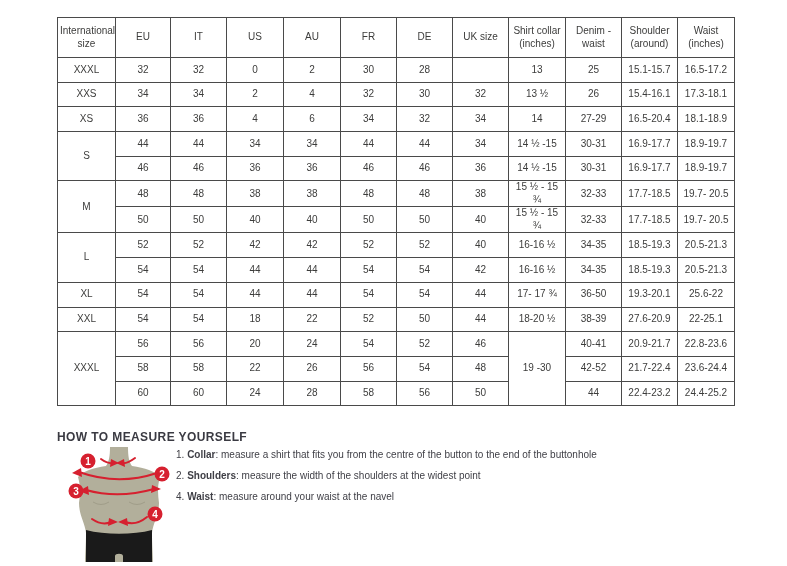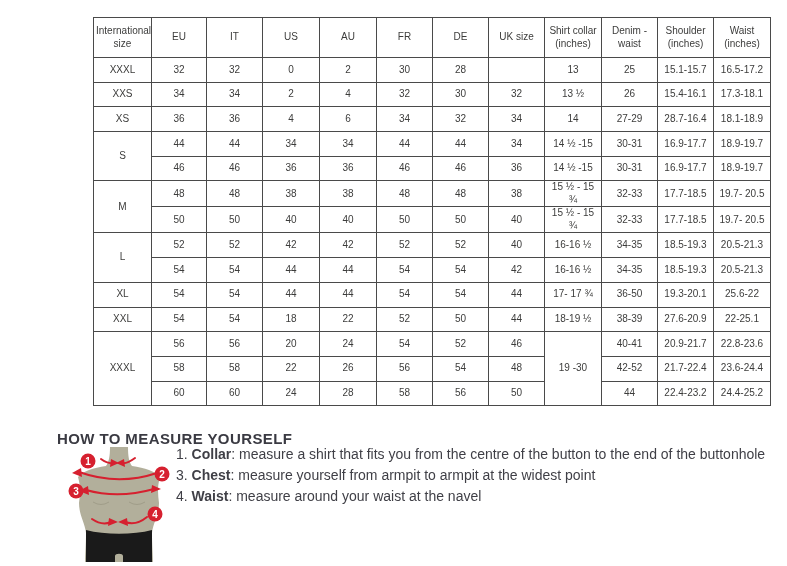--- a/index.html
+++ b/index.html
@@ -3,38 +3,38 @@
 <meta charset="utf-8">
 <style>
   html,body{margin:0;padding:0;}
   body{
     width:787px;height:566px;position:relative;overflow:hidden;
     background:#ffffff;color:#3c3c3b;
     font-family:"Liberation Sans", sans-serif;
   }
   
   .table-wrap{position:absolute;left:57px;top:17px;}
-  table{border-collapse:collapse;table-layout:fixed;width:677px;margin-left:36px;}
+  table{border-collapse:collapse;table-layout:fixed;width:677px;}
   th,td{
     border:1px solid #4a4a4a;
     text-align:center;vertical-align:middle;
     font-size:10px;font-weight:400;line-height:1.25;
     padding:0 2px;color:#3c3c3b;background:#fff;
     overflow:hidden;white-space:normal;
   }
   thead tr{height:40px;}
   tbody tr{height:24.7px;}
   
   .measure-heading{
     position:absolute;left:57px;top:430px;
-    font-size:15px;font-weight:700;letter-spacing:.4px;color:#3a3a42;
+    font-size:12px;font-weight:700;letter-spacing:.4px;color:#3a3a42;
   }
   .figure-wrap{position:absolute;left:55px;top:444px;width:134px;height:122px;}
   .steps{position:absolute;left:176px;top:444px;width:560px;}
-  .step{font-size:14px;line-height:21px;color:#3f3f46;white-space:nowrap;}
+  .step{font-size:10px;line-height:21px;color:#3f3f46;white-space:nowrap;}
   .step-label{font-weight:700;}
 </style>
 </head>
 <body>
 
 <div class="table-wrap">
   <table>
     <colgroup>
       <col style="width:58px">
         <col style="width:55px">
@@ -54,21 +54,21 @@
           <th>International size</th>
           <th>EU</th>
           <th>IT</th>
           <th>US</th>
           <th>AU</th>
           <th>FR</th>
           <th>DE</th>
           <th>UK size</th>
           <th>Shirt collar (inches)</th>
           <th>Denim - waist</th>
-          <th>Shoulder (inches)</th>
+          <th>Shoulder (around)</th>
           <th>Waist (inches)</th>
         </tr>
     </thead>
     <tbody>
         <tr>
           <td>XXXL</td>
           <td>32</td>
           <td>32</td>
           <td>0</td>
           <td>2</td>
@@ -98,21 +98,21 @@
           <td>XS</td>
           <td>36</td>
           <td>36</td>
           <td>4</td>
           <td>6</td>
           <td>34</td>
           <td>32</td>
           <td>34</td>
           <td>14</td>
           <td>27-29</td>
-          <td>28.7-16.4</td>
+          <td>16.5-20.4</td>
           <td>18.1-18.9</td>
         </tr>
         <tr>
           <td rowspan="2">S</td>
           <td>44</td>
           <td>44</td>
           <td>34</td>
           <td>34</td>
           <td>44</td>
           <td>44</td>
@@ -205,21 +205,21 @@
         </tr>
         <tr>
           <td>XXL</td>
           <td>54</td>
           <td>54</td>
           <td>18</td>
           <td>22</td>
           <td>52</td>
           <td>50</td>
           <td>44</td>
-          <td>18-19 ½</td>
+          <td>18-20 ½</td>
           <td>38-39</td>
           <td>27.6-20.9</td>
           <td>22-25.1</td>
         </tr>
         <tr>
           <td rowspan="3">XXXL</td>
           <td>56</td>
           <td>56</td>
           <td>20</td>
           <td>24</td>
@@ -305,15 +305,15 @@
     </g>
     <g>
       <circle cx="100" cy="70" r="7.5" fill="#d6202f"></circle>
       <text x="100" y="73.5" font-size="10" font-weight="bold" fill="#ffffff" text-anchor="middle" font-family="Liberation Sans, sans-serif">4</text>
     </g>
   </svg>
 </div>
 
 <div class="steps">
     <div class="step"><span class="step-num">1.</span> <span class="step-label">Collar</span><span class="step-text">: measure a shirt that fits you from the centre of the button to the end of the buttonhole</span></div>
-    <div class="step"><span class="step-num">3.</span> <span class="step-label">Chest</span><span class="step-text">: measure yourself from armpit to armpit at the widest point</span></div>
+    <div class="step"><span class="step-num">2.</span> <span class="step-label">Shoulders</span><span class="step-text">: measure the width of the shoulders at the widest point</span></div>
     <div class="step"><span class="step-num">4.</span> <span class="step-label">Waist</span><span class="step-text">: measure around your waist at the navel</span></div>
   </div>
 
 </body></html>

